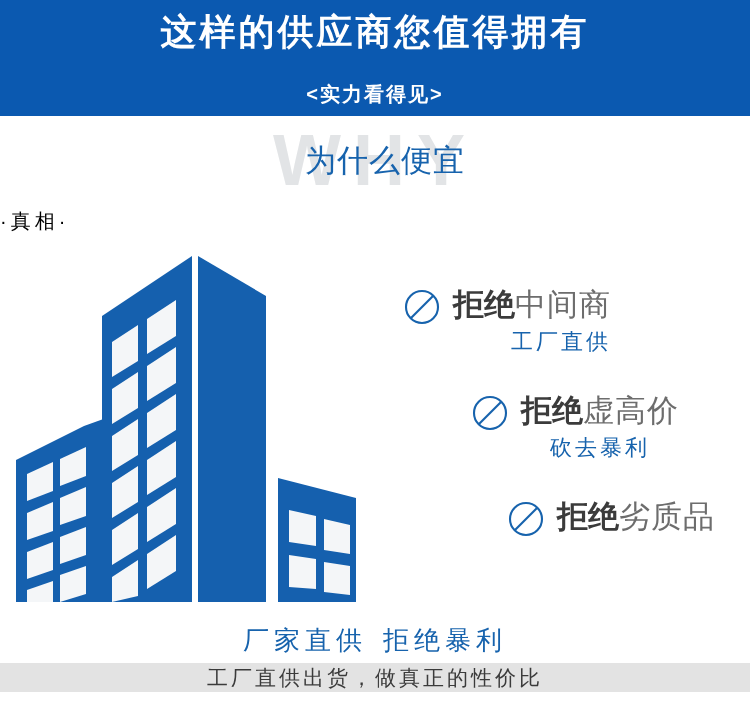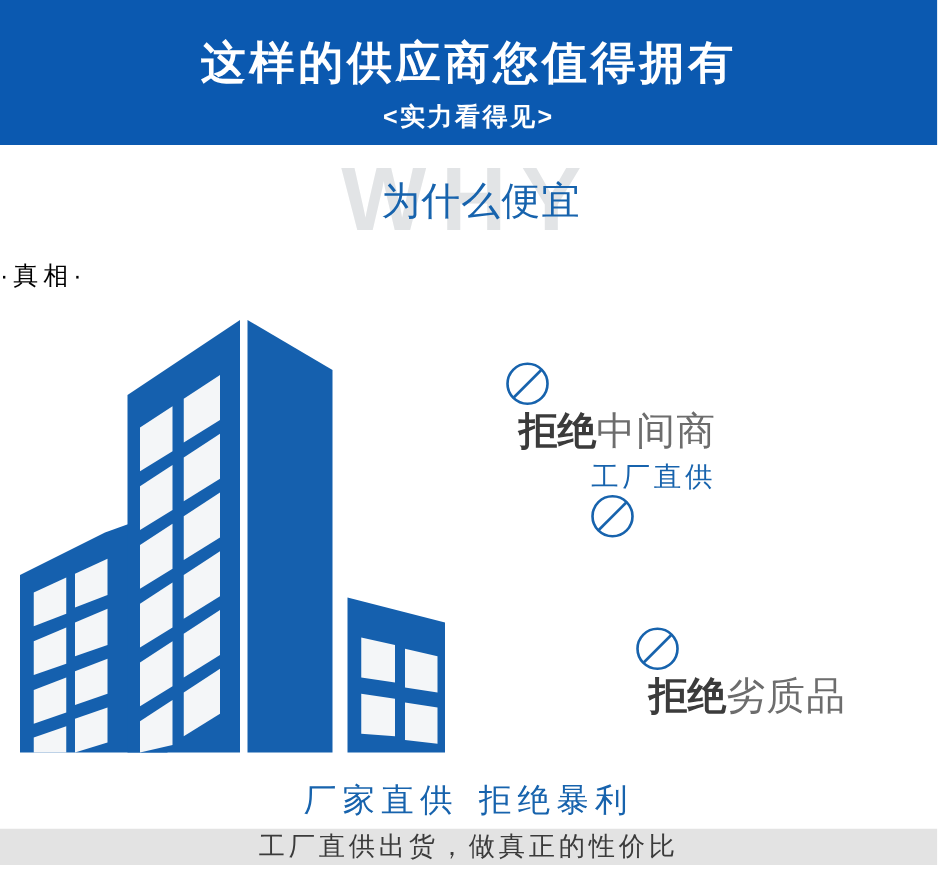--- a/index.html
+++ b/index.html
@@ -24,21 +24,21 @@
   
   .header-banner {
     position: absolute;
     left: 0; top: 0;
     width: 750px;
     height: 116px;
     background: #0b59b0;
   }
   .header-title {
     position: absolute;
-    left: 0; top: 29px;
+    left: 0; top: 11px;
     width: 750px;
     text-align: center;
     color: #ffffff;
     font-size: 36px;
     font-weight: bold;
     letter-spacing: 3px;
     line-height: 42px;
     white-space: nowrap;
   }
   .header-subtitle {
@@ -108,21 +108,20 @@
     position: absolute;
     left: 395px;
     top: 286px;
     width: 355px;
     height: 310px;
   }
   .feature-item {
     position: absolute;
     display: flex;
     align-items: flex-start;
-    flex-direction: column;
   }
   .feature-item.item-0 { left: 8px;  top: 0px; }
   .feature-item.item-1 { left: 76px; top: 106px; }
   .feature-item.item-2 { left: 112px;top: 212px; }
 
   .ban-icon {
     width: 38px;
     height: 38px;
     flex: 0 0 38px;
     margin-top: 2px;
@@ -268,20 +267,26 @@
       </span>
     </div>
 
     <div class="feature-item item-1">
       <span class="ban-icon">
         <svg viewBox="0 0 38 38" xmlns="http://www.w3.org/2000/svg" aria-hidden="true">
           <circle cx="19" cy="19" r="16" fill="none" stroke="#1763ad" stroke-width="2.1"></circle>
           <line x1="8" y1="30" x2="30" y2="8" stroke="#1763ad" stroke-width="2.1"></line>
         </svg>
       </span>
+      <span class="feature-text">
+        <span class="feature-head">
+          <span class="strong">拒绝</span><span class="light">虚高价</span>
+        </span>
+        <span class="feature-sub" style="display:block;">砍去暴利</span>
+      </span>
     </div>
 
     <div class="feature-item item-2">
       <span class="ban-icon">
         <svg viewBox="0 0 38 38" xmlns="http://www.w3.org/2000/svg" aria-hidden="true">
           <circle cx="19" cy="19" r="16" fill="none" stroke="#1763ad" stroke-width="2.1"></circle>
           <line x1="8" y1="30" x2="30" y2="8" stroke="#1763ad" stroke-width="2.1"></line>
         </svg>
       </span>
       <span class="feature-text">

